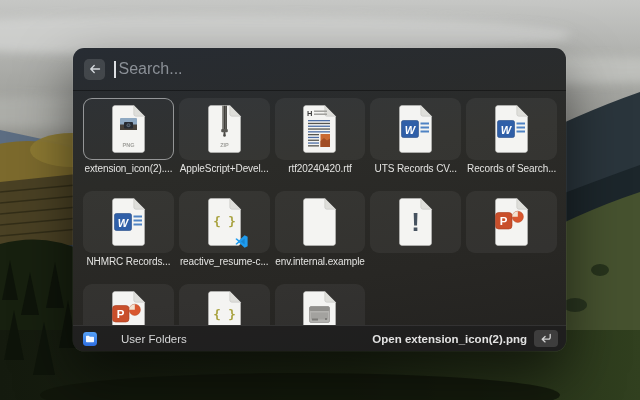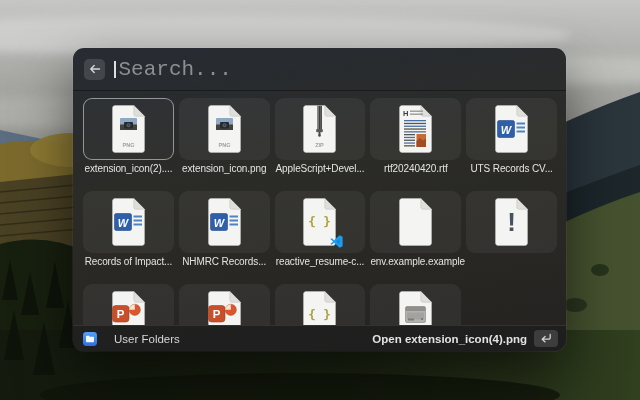--- a/index.html
+++ b/index.html
@@ -11,40 +11,40 @@
   .window{position:absolute;left:73px;top:48px;width:493px;height:303px;border-radius:11px;
     background:linear-gradient(172deg,#272c33 0%,#2b2b28 38%,#282724 72%,#232220 100%);
     box-shadow:0 24px 55px rgba(0,0,0,.55),0 0 0 .5px rgba(255,255,255,.14);}
   .searchbar{position:absolute;top:0;left:0;right:0;height:43px;display:flex;align-items:center;
     padding:0 11px;gap:9px;border-bottom:1px solid rgba(0,0,0,.38);box-sizing:border-box;}
   .back-btn{width:21px;height:21px;border-radius:5px;border:none;flex:0 0 auto;
     background:rgba(255,255,255,.13);display:flex;align-items:center;justify-content:center;
     padding:0;cursor:pointer;}
   .caret{width:1.5px;height:17px;background:#dcdee1;flex:0 0 auto;}
   .search-input{flex:1;background:transparent;border:none;outline:none;color:#e9eaec;
-    font-size:21px;font-family:Liberation Mono, monospace;padding:0;margin-left:-6px;}
+    font-size:16px;font-family:Liberation Sans, sans-serif;padding:0;margin-left:-6px;}
   .search-input::placeholder{color:#8b9097;opacity:1;}
 
   .grid{position:absolute;top:44px;left:0;right:0;height:233px;overflow:hidden;
     padding:6px 9px 0 10px;box-sizing:border-box;display:grid;
     grid-template-columns:repeat(5,1fr);grid-auto-rows:80px;column-gap:5px;row-gap:13px;}
   .cell{min-width:0;}
   .tile{height:62px;border-radius:9px;background:rgba(255,255,255,.055);
     display:flex;align-items:center;justify-content:center;box-sizing:border-box;position:relative;}
   .tile.selected{background:rgba(255,255,255,.03);border:1.5px solid rgba(232,233,235,.55);}
   .icon-wrap{position:relative;width:41px;height:48px;display:block;}
   .badge{position:absolute;right:-3px;bottom:-2px;line-height:0;}
   .label{margin-top:3px;font-size:10px;letter-spacing:-.1px;color:#e3e3e1;text-align:center;
     white-space:nowrap;overflow:visible;}
 
   .footer{position:absolute;bottom:0;left:0;right:0;height:26px;box-sizing:border-box;
     border-top:1px solid rgba(255,255,255,.09);background:rgba(27,28,29,.55);
     border-radius:0 0 11px 11px;display:flex;align-items:center;justify-content:space-between;
     padding:0 8px 0 10px;}
-  .f-left{display:flex;align-items:center;gap:17px;font-size:11.5px;color:#d5d6d7;}
+  .f-left{display:flex;align-items:center;gap:24px;font-size:11.5px;color:#d5d6d7;}
   .f-right{display:flex;align-items:center;gap:7px;font-size:11.5px;font-weight:600;color:#e2e2e2;}
   .key{width:24px;height:17px;border-radius:4px;background:rgba(255,255,255,.14);
     display:flex;align-items:center;justify-content:center;}
   .src-icon{display:flex;line-height:0;}
 </style>
 </head>
 <body>
 
 <div class="wallpaper">
 <svg width="640" height="400" viewBox="0 0 640 400">
@@ -138,36 +138,20 @@
             </svg></span>
         </div>
         <div class="label">extension_icon(2)....</div>
       </div>
       <div class="cell">
         <div class="tile">
           <span class="icon-wrap"><svg width="41" height="48" viewBox="0 0 41 48">
               <path d="M4.5 3C4.5 1.6 5.6 .5 7 .5H25.8L36.5 11.2V45c0 1.4-1.1 2.5-2.5 2.5H7c-1.4 0-2.5-1.1-2.5-2.5Z" fill="#f4f4f2" stroke="#c7c7c4" stroke-width="0.5"></path>
               <path d="M25.8 .5 36.5 11.2H27.8c-1.1 0-2-.9-2-2Z" fill="#dededa"></path>
               <path d="M25.8 .5V9.2c0 1.1.9 2 2 2h8.7" fill="none" stroke="#bdbdba" stroke-width="0.5"></path>
-              <rect x="12" y="13" width="17" height="12" rx="1" fill="#8fa9c2"></rect>
-              <rect x="12" y="19.5" width="17" height="5.5" fill="#47413a"></rect>
-              <rect x="16" y="17" width="9" height="6.5" rx="1" fill="#262a31"></rect>
-              <circle cx="20.5" cy="20.2" r="2" fill="#55616e"></circle>
-              <circle cx="20.5" cy="20.2" r="0.9" fill="#2e3a46"></circle>
-              <text x="20.5" y="41.5" font-size="5.5" font-weight="600" fill="#a0a09c" text-anchor="middle">PNG</text>
-            </svg></span>
-        </div>
-        <div class="label">extension_icon.png</div>
-      </div>
-      <div class="cell">
-        <div class="tile">
-          <span class="icon-wrap"><svg width="41" height="48" viewBox="0 0 41 48">
-              <path d="M4.5 3C4.5 1.6 5.6 .5 7 .5H25.8L36.5 11.2V45c0 1.4-1.1 2.5-2.5 2.5H7c-1.4 0-2.5-1.1-2.5-2.5Z" fill="#f4f4f2" stroke="#c7c7c4" stroke-width="0.5"></path>
-              <path d="M25.8 .5 36.5 11.2H27.8c-1.1 0-2-.9-2-2Z" fill="#dededa"></path>
-              <path d="M25.8 .5V9.2c0 1.1.9 2 2 2h8.7" fill="none" stroke="#bdbdba" stroke-width="0.5"></path>
               <rect x="18" y="0.8" width="5" height="24.5" fill="#6b6a66"></rect>
               <rect x="18" y="0.8" width="1.4" height="24.5" fill="#8a8984"></rect>
               <rect x="21.6" y="0.8" width="1.4" height="24.5" fill="#4f4e4a"></rect>
               <rect x="20.1" y="0.8" width="0.8" height="24.5" fill="#35342f"></rect>
               <rect x="17.2" y="24" width="6.6" height="3.2" rx="1" fill="#5a5955"></rect>
               <path d="M19.7 27h1.6l.5 3.4a1.3 1.3 0 0 1-2.6 0Z" fill="#4a4945"></path>
               <text x="20.5" y="41.5" font-size="5.5" font-weight="600" fill="#a0a09c" text-anchor="middle">ZIP</text>
             </svg></span>
         </div>
         <div class="label">AppleScript+Devel...</div>
@@ -218,21 +202,21 @@
               <path d="M4.5 3C4.5 1.6 5.6 .5 7 .5H25.8L36.5 11.2V45c0 1.4-1.1 2.5-2.5 2.5H7c-1.4 0-2.5-1.1-2.5-2.5Z" fill="#f4f4f2" stroke="#c7c7c4" stroke-width="0.5"></path>
               <path d="M25.8 .5 36.5 11.2H27.8c-1.1 0-2-.9-2-2Z" fill="#dededa"></path>
               <path d="M25.8 .5V9.2c0 1.1.9 2 2 2h8.7" fill="none" stroke="#bdbdba" stroke-width="0.5"></path>
               <rect x="6.5" y="15.5" width="17" height="17" rx="1.8" fill="#2f5fa8" stroke="#234a85" stroke-width="0.6"></rect>
               <text x="15" y="28.6" font-size="11" font-weight="700" font-style="italic" fill="#ffffff" text-anchor="middle">W</text>
               <rect x="25.5" y="17.5" width="8.5" height="2" fill="#4f83c4"></rect>
               <rect x="25.5" y="21.5" width="8.5" height="2" fill="#4f83c4"></rect>
               <rect x="25.5" y="25.5" width="8.5" height="2" fill="#4f83c4"></rect>
             </svg></span>
         </div>
-        <div class="label">Records of Impact...</div>
+        <div class="label">Records of Search...</div>
       </div>
       <div class="cell">
         <div class="tile">
           <span class="icon-wrap"><svg width="41" height="48" viewBox="0 0 41 48">
               <path d="M4.5 3C4.5 1.6 5.6 .5 7 .5H25.8L36.5 11.2V45c0 1.4-1.1 2.5-2.5 2.5H7c-1.4 0-2.5-1.1-2.5-2.5Z" fill="#f4f4f2" stroke="#c7c7c4" stroke-width="0.5"></path>
               <path d="M25.8 .5 36.5 11.2H27.8c-1.1 0-2-.9-2-2Z" fill="#dededa"></path>
               <path d="M25.8 .5V9.2c0 1.1.9 2 2 2h8.7" fill="none" stroke="#bdbdba" stroke-width="0.5"></path>
               <rect x="6.5" y="15.5" width="17" height="17" rx="1.8" fill="#2f5fa8" stroke="#234a85" stroke-width="0.6"></rect>
               <text x="15" y="28.6" font-size="11" font-weight="700" font-style="italic" fill="#ffffff" text-anchor="middle">W</text>
               <rect x="25.5" y="17.5" width="8.5" height="2" fill="#4f83c4"></rect>
@@ -257,21 +241,21 @@
         <div class="label">reactive_resume-c...</div>
       </div>
       <div class="cell">
         <div class="tile">
           <span class="icon-wrap"><svg width="41" height="48" viewBox="0 0 41 48">
               <path d="M4.5 3C4.5 1.6 5.6 .5 7 .5H25.8L36.5 11.2V45c0 1.4-1.1 2.5-2.5 2.5H7c-1.4 0-2.5-1.1-2.5-2.5Z" fill="#f4f4f2" stroke="#c7c7c4" stroke-width="0.5"></path>
               <path d="M25.8 .5 36.5 11.2H27.8c-1.1 0-2-.9-2-2Z" fill="#dededa"></path>
               <path d="M25.8 .5V9.2c0 1.1.9 2 2 2h8.7" fill="none" stroke="#bdbdba" stroke-width="0.5"></path>
             </svg></span>
         </div>
-        <div class="label">env.example.example</div>
+        <div class="label">env.internal.example</div>
       </div>
       <div class="cell">
         <div class="tile">
           <span class="icon-wrap"><svg width="41" height="48" viewBox="0 0 41 48">
               <path d="M4.5 3C4.5 1.6 5.6 .5 7 .5H25.8L36.5 11.2V45c0 1.4-1.1 2.5-2.5 2.5H7c-1.4 0-2.5-1.1-2.5-2.5Z" fill="#f4f4f2" stroke="#c7c7c4" stroke-width="0.5"></path>
               <path d="M25.8 .5 36.5 11.2H27.8c-1.1 0-2-.9-2-2Z" fill="#dededa"></path>
               <path d="M25.8 .5V9.2c0 1.1.9 2 2 2h8.7" fill="none" stroke="#bdbdba" stroke-width="0.5"></path>
               <text x="20.5" y="33" font-size="26" font-weight="700" fill="#46525f" text-anchor="middle">!</text>
             </svg></span>
         </div>
@@ -343,21 +327,21 @@
                 <stop offset="1" stop-color="#2d6de0"></stop>
           </linearGradient>
             </defs>
           <rect width="14" height="14" rx="3.4" fill="url(#fg)"></rect>
           <path d="M3 4.5c0-.4.3-.7.7-.7h2.2l.9 1h3.5c.4 0 .7.3.7.7v4c0 .4-.3.7-.7.7H3.7c-.4 0-.7-.3-.7-.7Z" fill="#fff" opacity=".95"></path>
         </svg>
       </span>
       <span>User Folders</span>
     </div>
     <div class="f-right">
-      <span>Open extension_icon(4).png</span>
+      <span>Open extension_icon(2).png</span>
       <span class="key">
         <svg width="12" height="11" viewBox="0 0 12 11">
           <path d="M10.2 1.3 V4.6 a1.6 1.6 0 0 1 -1.6 1.6 H2.9 M5.1 3.5 L2.2 6.2 L5.1 8.9" stroke="#d2d2d2" stroke-width="1.3" fill="none" stroke-linecap="round" stroke-linejoin="round"></path>
         </svg>
       </span>
     </div>
   </div>
 </div>
 
 </body></html>

